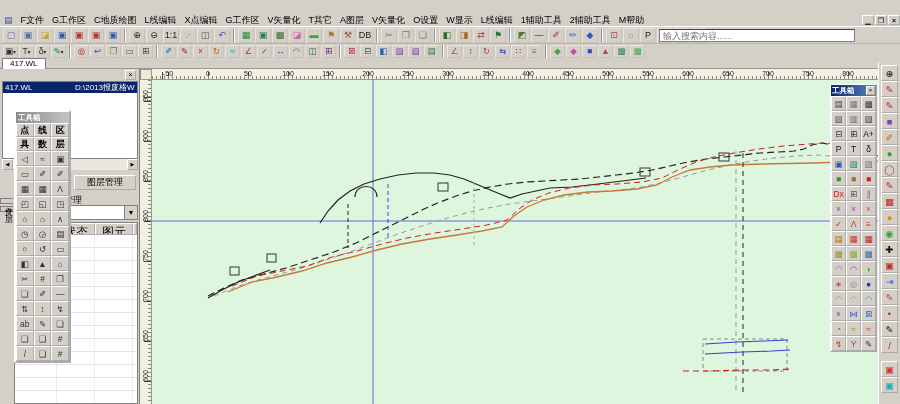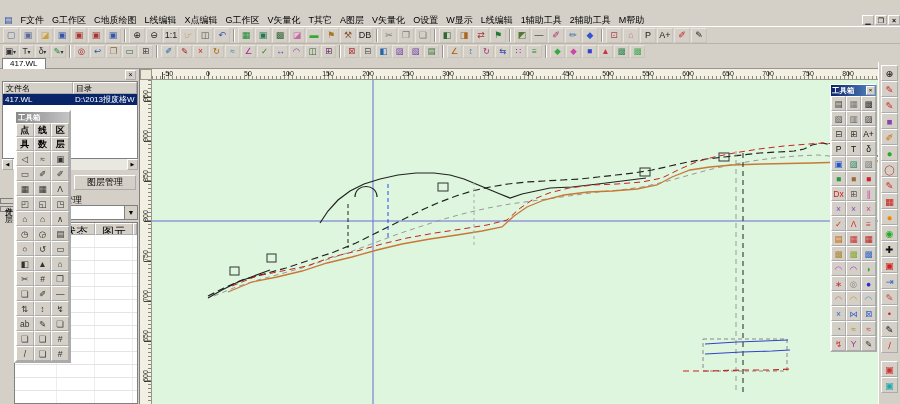--- a/index.html
+++ b/index.html
@@ -269,20 +269,21 @@
         </span>
         <span class="tbtn" style="color: rgb(204, 34, 34);">
           <span class="g">✐</span>
           <span class="dd"></span>
         </span>
         <span class="tbtn" style="color: rgb(34, 34, 34);">
           <span class="g">✎</span>
           <span class="dd"></span>
         </span>
       </div>
+    <input class="search" placeholder="输入搜索内容......" style="">
   </div>
 
   <div class="toolbar t2">
       <span class="tbtn" style="color: rgb(51, 51, 51);">
         <span class="g">▣</span>
         <span class="dd">▾</span>
       </span>
       <span class="tbtn" style="color: rgb(51, 51, 51);">
         <span class="g">T</span>
         <span class="dd">▾</span>
@@ -438,24 +439,20 @@
       </span>
     </div>
 
   <div class="tabrow">
     <span class="tab">417.WL</span>
   </div>
 
   <div class="leftpanel">
     <span class="pclose">×</span>
     <div class="ftable">
-      <div class="fthead">
-        <span class="fth c1">文件名</span>
-        <span class="fth c2">目录</span>
-      </div>
       <div class="ftrow">
         <span class="ftc c1">417.WL</span>
         <span class="ftc c2">D:\2013报废格W</span>
       </div>
     </div>
     <div class="hscroll">
       <span class="sarr">◀</span>
       <span class="sthumb"></span>
       <span class="strack"></span>
       <span class="sarr">▶</span>

